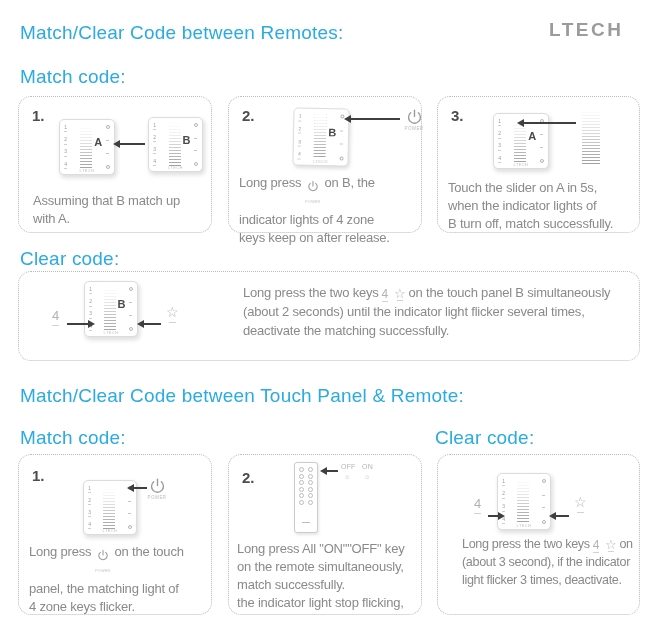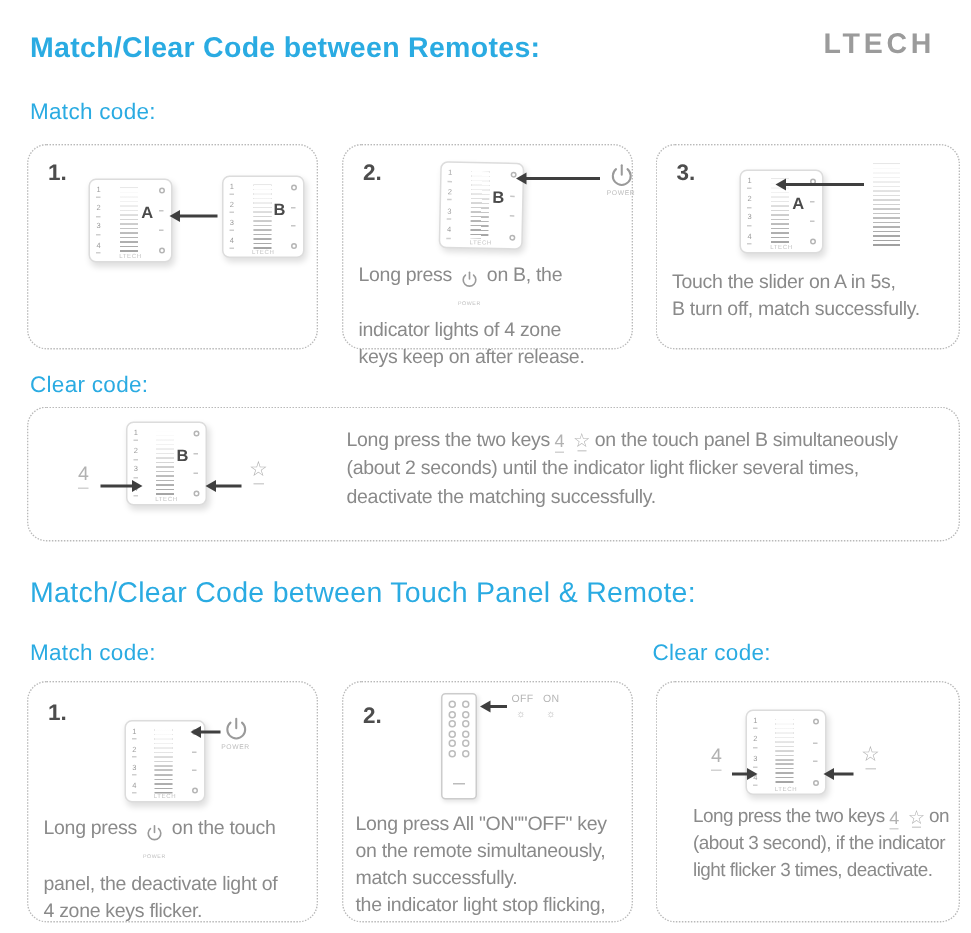--- a/index.html
+++ b/index.html
@@ -2,21 +2,21 @@
 <html><head>
 <meta charset="utf-8">
 <style>
   html,body{margin:0;padding:0;background:#fff;}
   .page{
     position:relative;width:647px;height:622px;background:#fff;overflow:hidden;
     font-family:"Liberation Sans","DejaVu Sans",sans-serif;
   }
   .h1{position:absolute;font-size:19px;color:#2aabe2;letter-spacing:.2px;font-weight:400;}
   .logo{position:absolute;left:549px;top:19px;font-size:19px;font-weight:700;color:#9b9b9b;letter-spacing:2.5px;}
-  .sublabel{position:absolute;font-size:15px;color:#2aabe2;letter-spacing:.2px;}
+  .sublabel{position:absolute;font-size:19px;color:#2aabe2;letter-spacing:.2px;}
   .card{position:absolute;border:1.5px dotted #b9b9b9;border-radius:13px;background:#fff;box-sizing:border-box;}
   .stepnum{position:absolute;font-size:15px;font-weight:700;color:#4d4d4d;}
   .step-text{position:absolute;font-size:13px;color:#8a8a8a;letter-spacing:-.2px;}
   .tline{white-space:nowrap;line-height:18px;}
   .cond .tline{letter-spacing:-.35px;font-size:12.6px;}
 
   
   .t-panel{position:absolute;background:#fff;border:1px solid #dcdcdc;border-radius:5px;
     box-shadow:1.5px 2.5px 4px rgba(0,0,0,.13);}
   .pk-left{position:absolute;left:8%;top:9%;height:82%;display:flex;flex-direction:column;justify-content:space-between;align-items:center;}
@@ -68,21 +68,21 @@
   .ik.istar{font-size:13px;}
 
   .tiny-lbl{position:absolute;font-size:7px;color:#b5b5b5;letter-spacing:.2px;line-height:1;}
   .sun{position:absolute;font-size:7px;color:#c0c0c0;line-height:1;}
 </style>
 </head>
 <body>
 
 <div class="page">
 
-  <div class="h1" style="left:20px;top:22px;font-weight:bold;">Match/Clear Code between Remotes:</div>
+  <div class="h1" style="left:20px;top:22px;">Match/Clear Code between Remotes:</div>
   <div class="logo">LTECH</div>
   <div class="sublabel" style="left:20px;top:66px;">Match code:</div>
 
   <div class="card" style="left:18px;top:96px;width:194px;height:137px;">
     <div class="stepnum" style="left:13px;top:10px;">1.</div>
     <div class="t-panel" style="left:40px;top:22px;width:54px;height:54px;">
         <div class="pk-left">
           <span>1</span>
           <span>2</span>
           <span>3</span>
@@ -109,20 +109,24 @@
         <div class="pslider"></div>
         <div class="pright">
           <i class="pr-ring"></i>
           <i class="pr-mark"></i>
           <i class="pr-mark"></i>
           <i class="pr-ring"></i>
         </div>
         <span class="pletter">B</span>
         <span class="pbrand">LTECH</span>
       </div>
+    <div class="step-text" style="left:14px;top:95px;">
+      <div class="tline">Assuming that B match up</div>
+      <div class="tline">with A.</div>
+    </div>
   </div>
 
   <div class="card" style="left:228px;top:96px;width:194px;height:137px;">
     <div class="stepnum" style="left:13px;top:10px;">2.</div>
     <div class="t-panel" style="left:64px;top:11px;width:54px;height:56px;transform:rotate(1.2deg);">
         <div class="pk-left">
           <span>1</span>
           <span>2</span>
           <span>3</span>
           <span>4</span>
@@ -174,20 +178,21 @@
           <i class="pr-mark"></i>
           <i class="pr-ring"></i>
         </div>
         <span class="pletter">A</span>
         <span class="pbrand">LTECH</span>
       </div>
     <div class="arr l" style="left:85px;top:25px;width:53px;"></div>
     <div class="t-slider" style="left:144px;top:12px;width:18px;height:57px;"></div>
     <div class="step-text" style="left:10px;top:82px;">
       <div class="tline">Touch the slider on A in 5s,</div>
+      <div class="tline">when the indicator lights of</div>
       <div class="tline">B turn off, match successfully.</div>
     </div>
   </div>
 
   <div class="sublabel" style="left:20px;top:248px;">Clear code:</div>
 
   <div class="card" style="left:18px;top:271px;width:622px;height:90px;">
     <div class="keyg" style="left:33px;top:37px;">4</div>
     <div class="arr r" style="left:48px;top:51px;width:22px;"></div>
     <div class="t-panel" style="left:65px;top:9px;width:52px;height:54px;">
@@ -202,21 +207,21 @@
           <i class="pr-ring"></i>
           <i class="pr-mark"></i>
           <i class="pr-mark"></i>
           <i class="pr-ring"></i>
         </div>
         <span class="pletter">B</span>
         <span class="pbrand">LTECH</span>
       </div>
     <div class="arr l" style="left:124px;top:51px;width:18px;"></div>
     <div class="keyg starg" style="left:147px;top:33px;">☆</div>
-    <div class="step-text" style="left:212px;top:11px;">
+    <div class="step-text" style="left:224px;top:11px;">
       <div class="tline" style="line-height:19px;"><span>Long press the two keys</span><span class="ik">4</span><span class="ik istar">☆</span><span>on the touch panel B simultaneously</span></div>
       <div class="tline" style="line-height:19px;">(about 2 seconds) until the indicator light flicker several times,</div>
       <div class="tline" style="line-height:19px;">deactivate the matching successfully.</div>
     </div>
   </div>
 
   <div class="h1" style="left:20px;top:385px;">Match/Clear Code between Touch Panel &amp; Remote:</div>
   <div class="sublabel" style="left:20px;top:427px;">Match code:</div>
   <div class="sublabel" style="left:435px;top:427px;">Clear code:</div>
 
@@ -247,21 +252,21 @@
       <span class="pow-lbl">POWER</span>
     </div>
     <div class="step-text" style="left:10px;top:88px;">
       <div class="tline"><span>Long press</span><span class="ipow">
             <svg viewBox="0 0 20 20">
               <path d="M5.5 5.6 A7 7 0 1 0 14.5 5.6" fill="none" stroke="#9a9a9a" stroke-width="1.8" stroke-linecap="round"></path>
               <line x1="10" y1="2.5" x2="10" y2="10" stroke="#9a9a9a" stroke-width="1.8" stroke-linecap="round"></line>
             </svg>
             <span class="pow-lbl ipow-lbl">POWER</span>
           </span><span>on the touch</span></div>
-      <div class="tline">panel, the deactivate light of</div>
+      <div class="tline">panel, the matching light of</div>
       <div class="tline">4 zone keys flicker.</div>
     </div>
   </div>
 
   <div class="card" style="left:228px;top:454px;width:194px;height:161px;">
     <div class="stepnum" style="left:13px;top:14px;">2.</div>
     <div class="t-remote" style="left:65px;top:7px;">
         <div class="r-grid">
           <i class="r-dot"></i>
           <i class="r-dot"></i>

